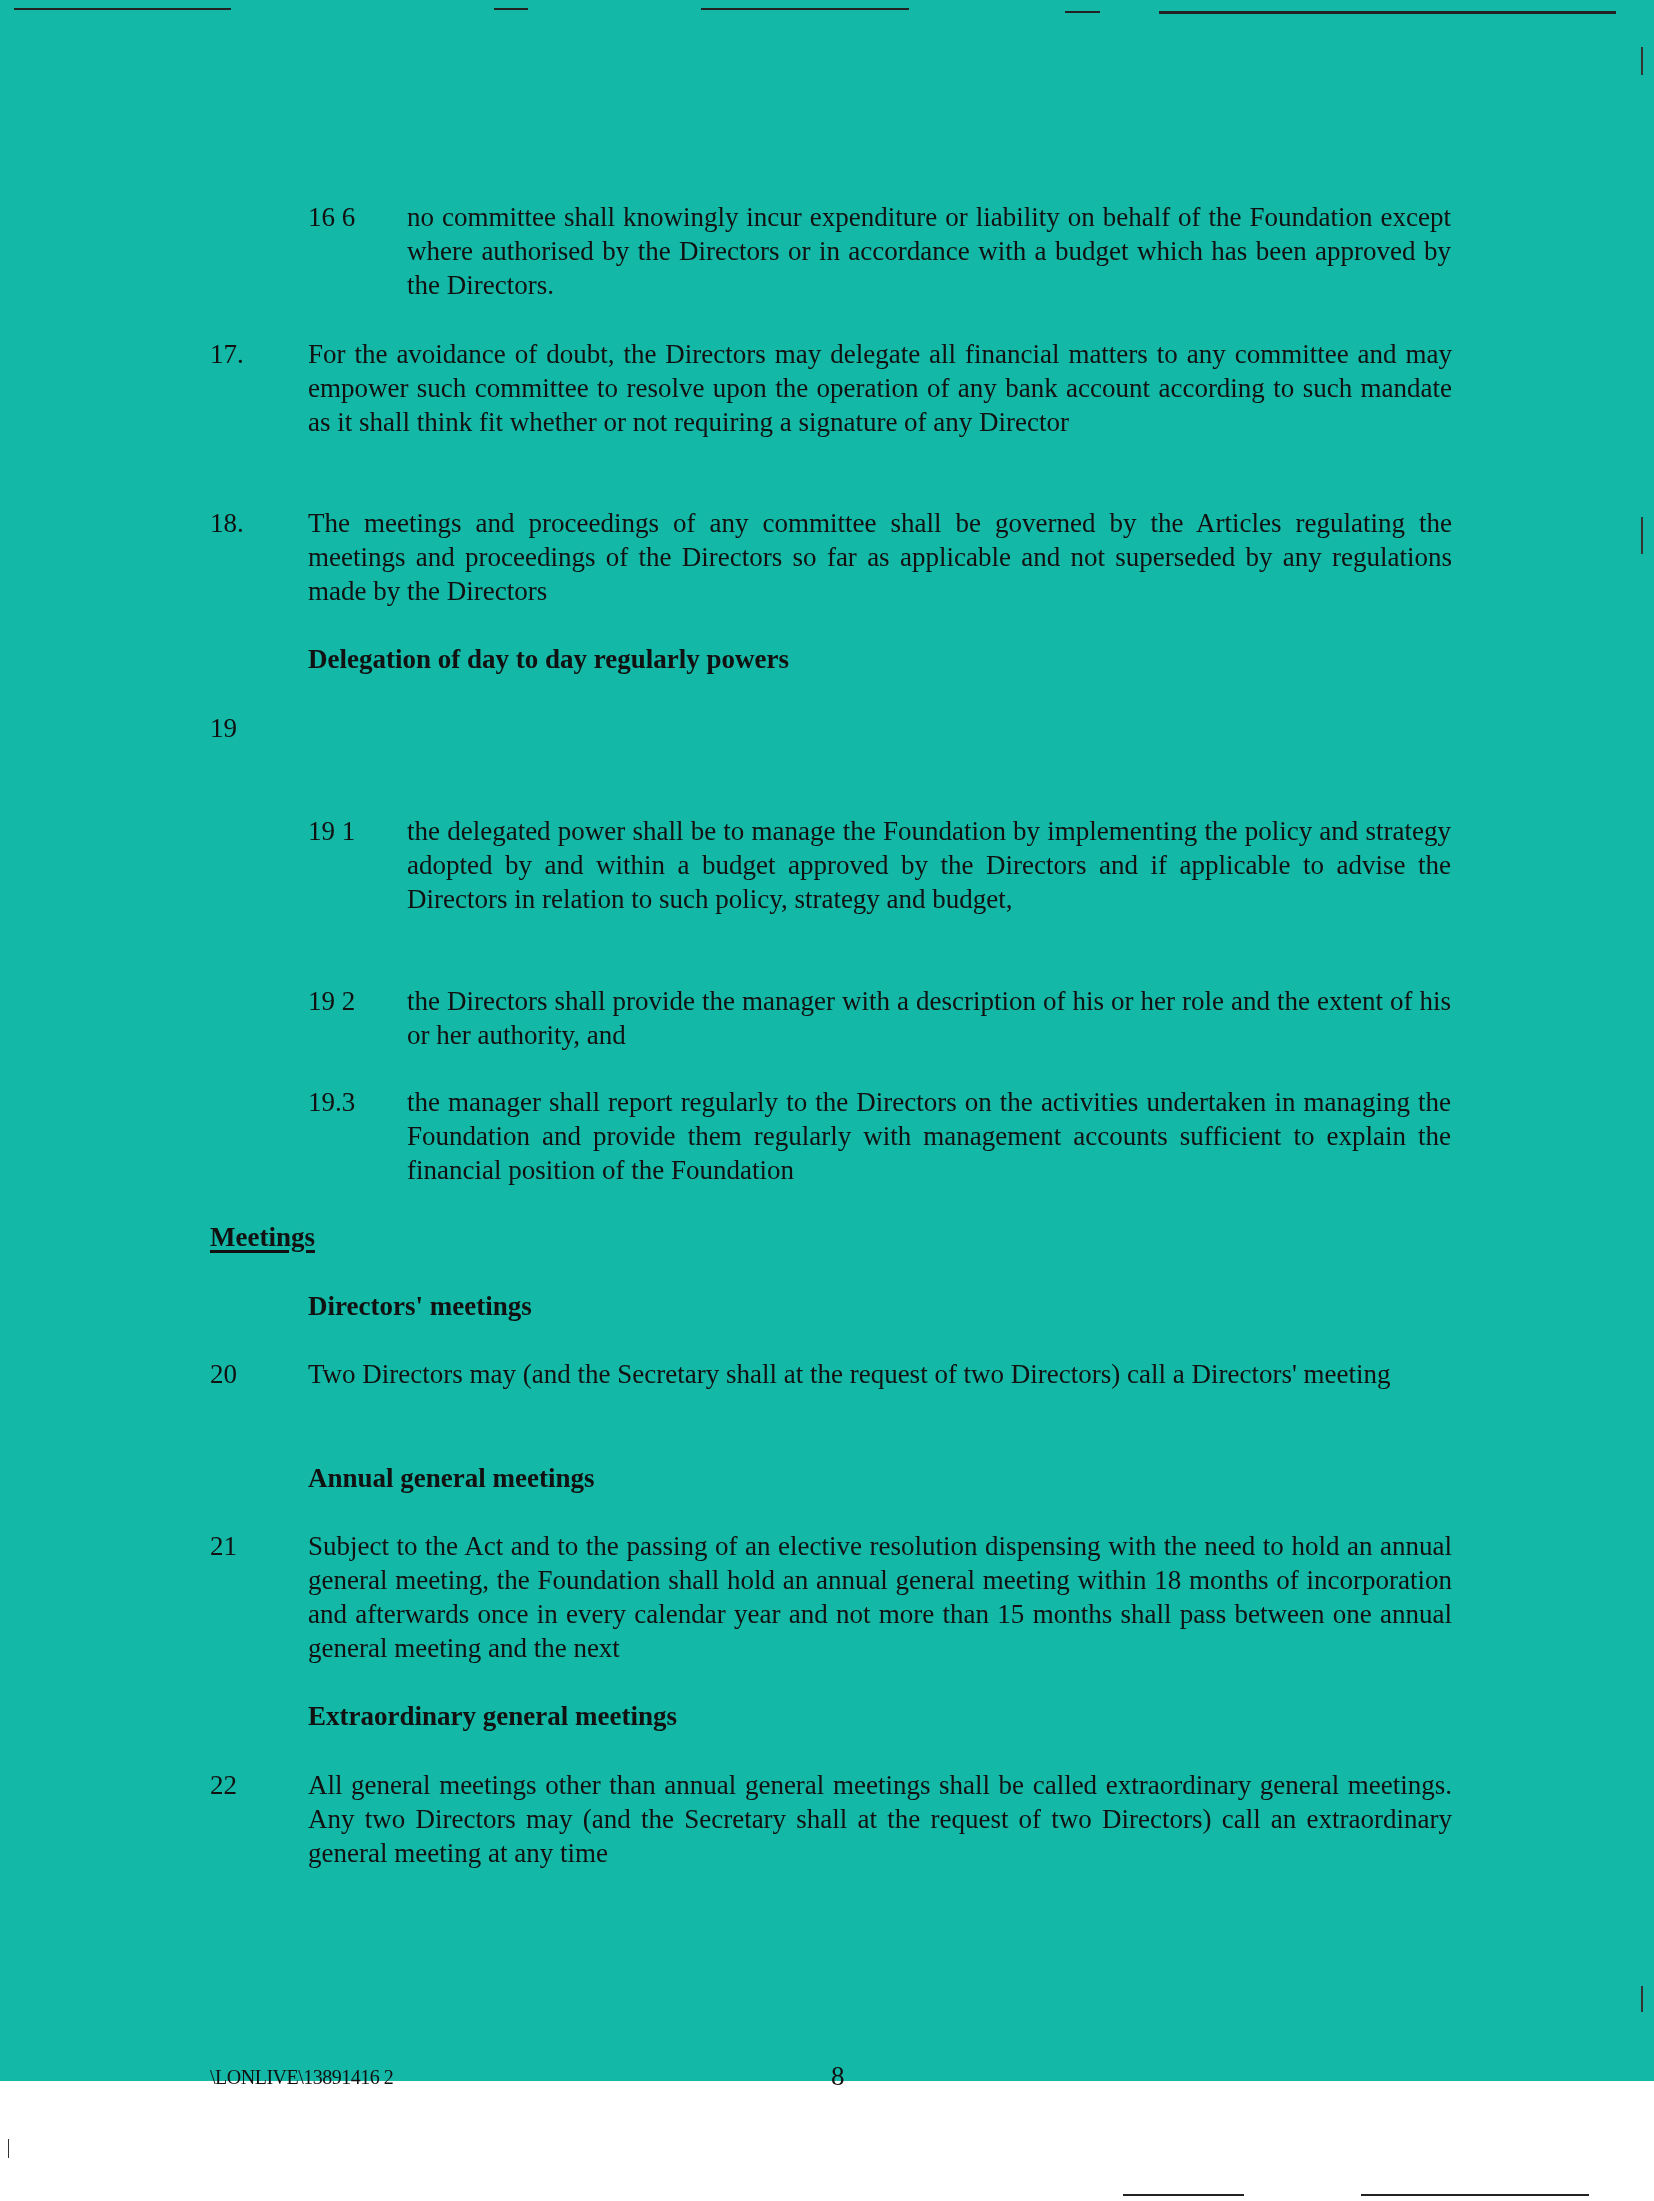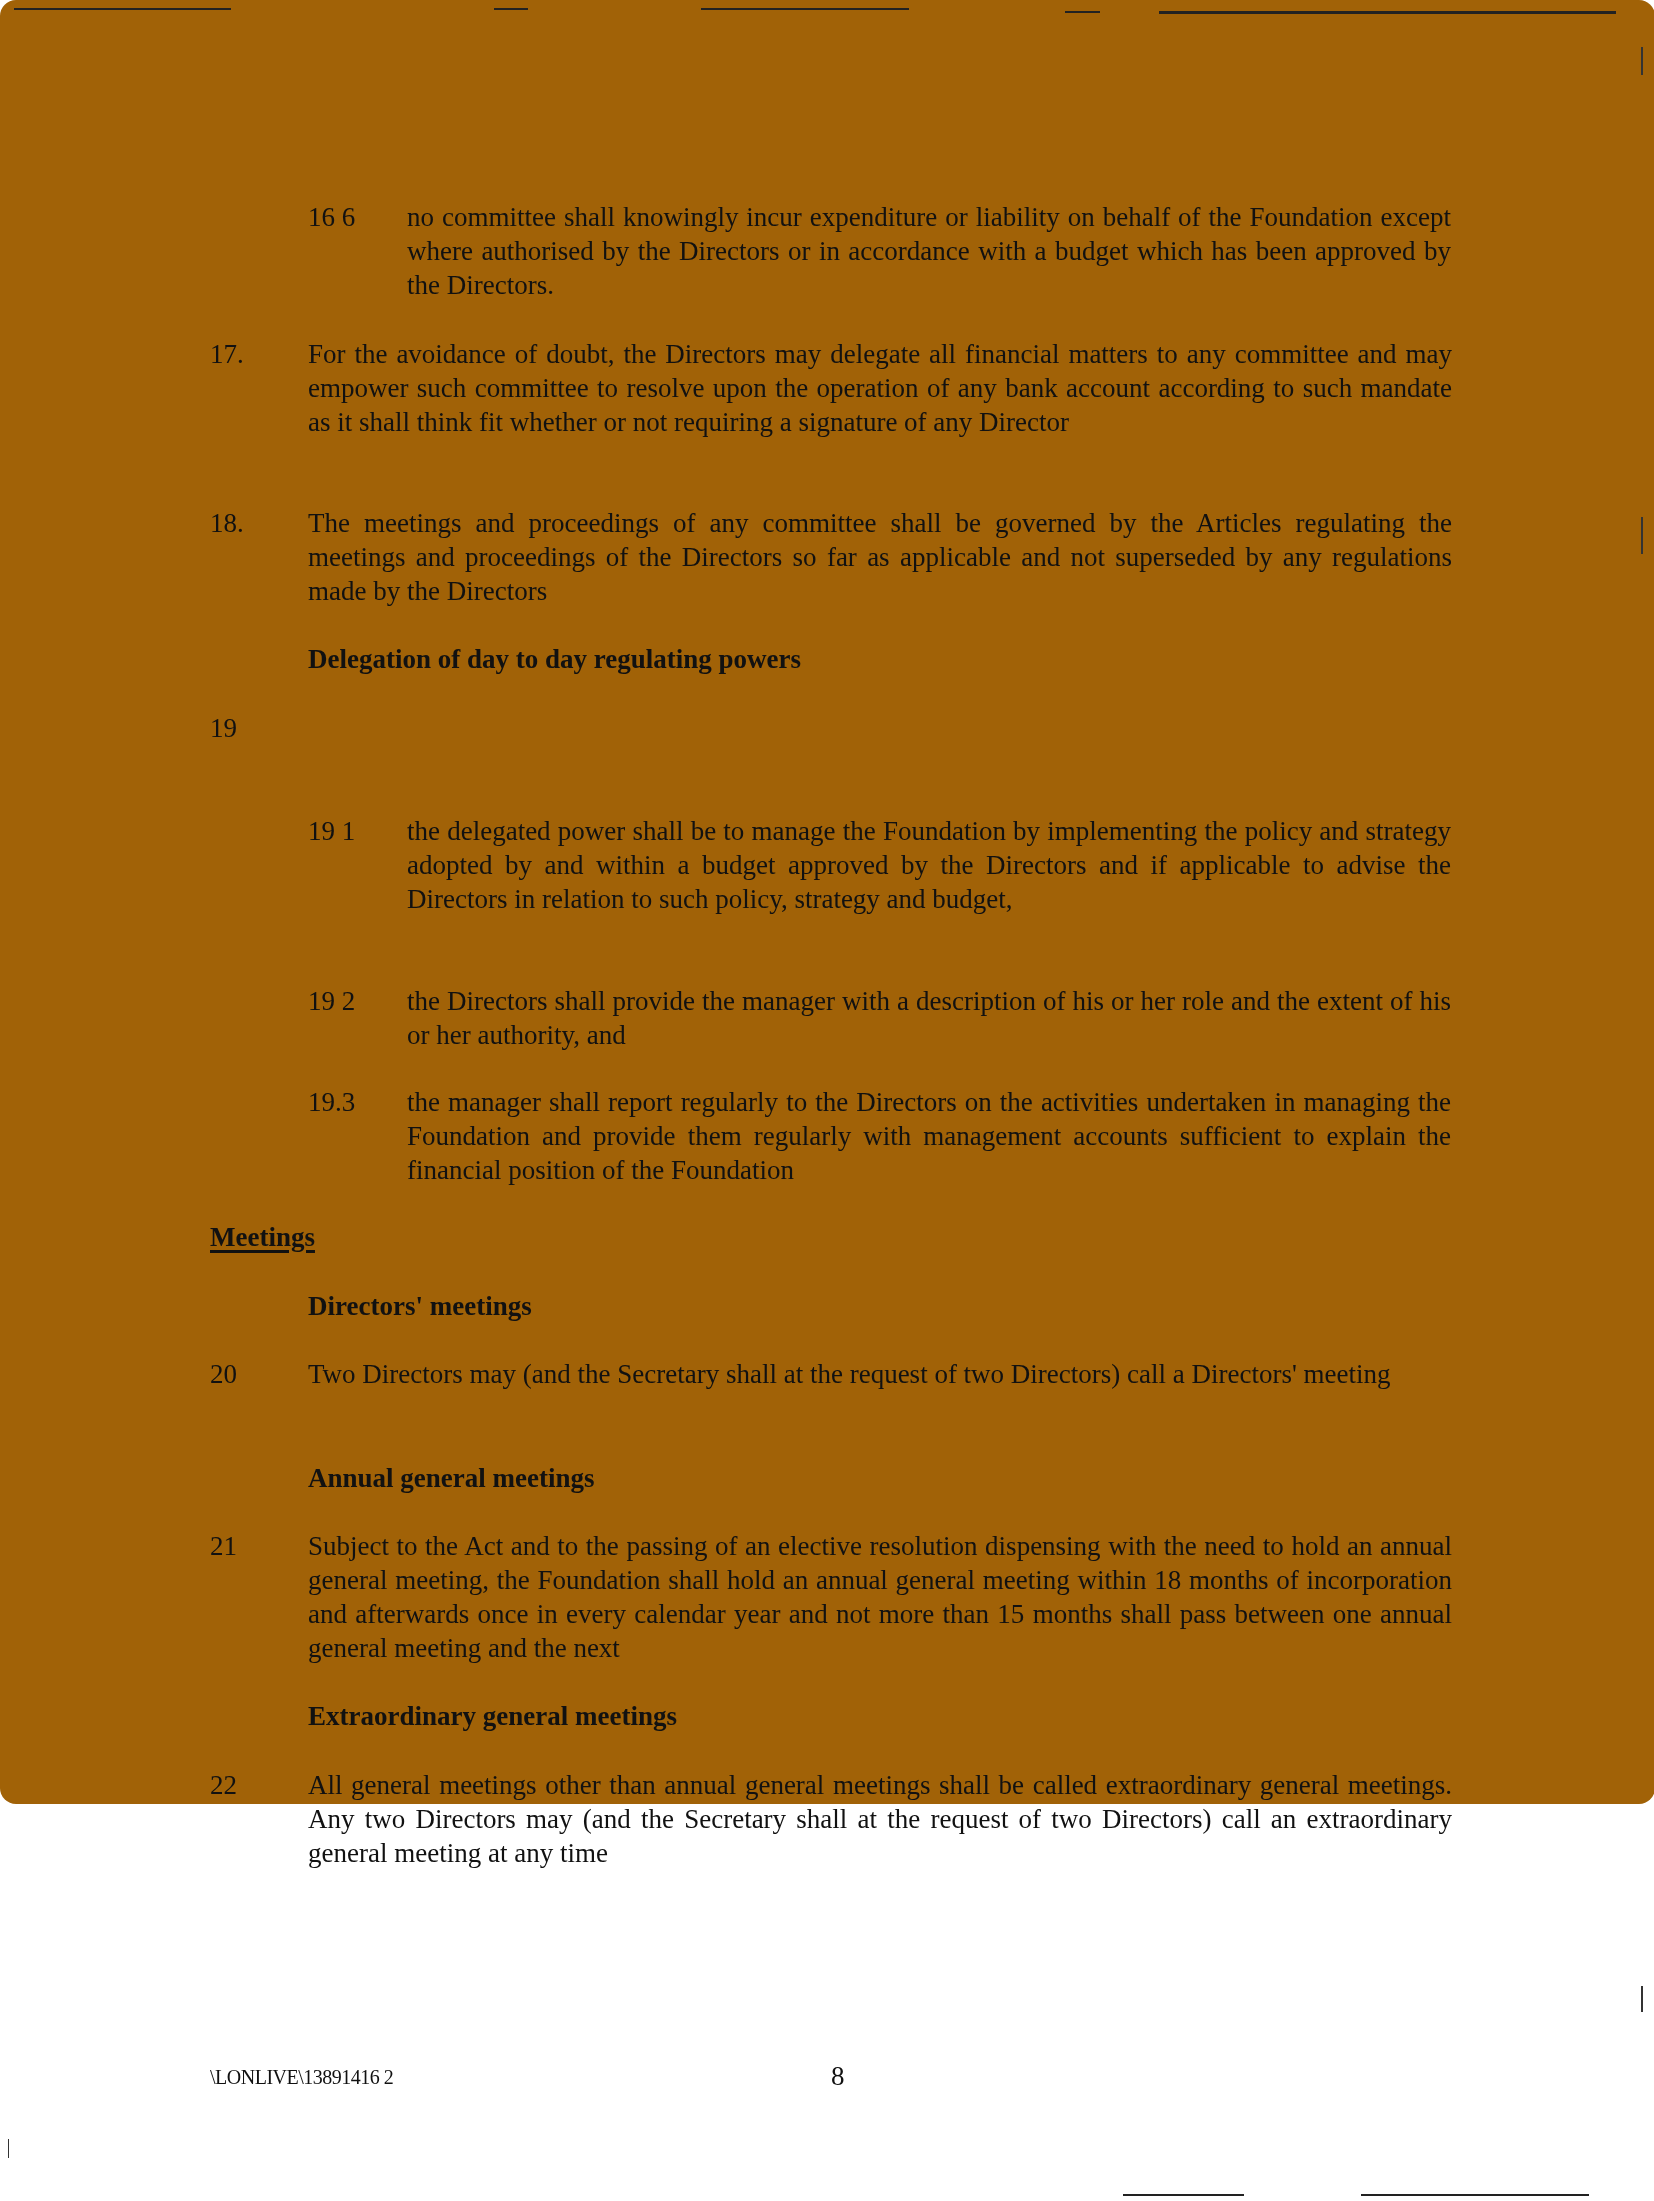--- a/index.html
+++ b/index.html
@@ -12,23 +12,22 @@
       height: 2202px;
       position: relative;
       overflow: hidden;
       font-family: "Liberation Serif", "DejaVu Serif", serif;
       color: #111111;
     }
     .page {
       position: absolute;
       left: 0; top: 0;
       width: 1655px;
-      height: 1804px;
-      background: #a16207;
-      border-radius: 16px;
+      height: 2081px;
+      background: #14b8a6;
     }
     
     .scan-line {
       position: absolute;
       height: 1.9px;
       background: #222;
     }
     .scan-vline {
       position: absolute;
       width: 1.9px;
@@ -95,21 +94,21 @@
 
   <div class="num" style="left:308px; top:200px;">16 6</div>
   <div class="text last-left" style="left:407px; top:200px; width:1044px;">no committee shall knowingly incur expenditure or liability on behalf of the Foundation except where authorised by the Directors or in accordance with a budget which has been approved by the Directors.</div>
 
   <div class="num" style="left:210px; top:337px;">17.</div>
   <div class="text last-left" style="left:308px; top:337px; width:1144px;">For the avoidance of doubt, the Directors may delegate all financial matters to any committee and may empower such committee to resolve upon the operation of any bank account according to such mandate as it shall think fit whether or not requiring a signature of any Director</div>
 
   <div class="num" style="left:210px; top:506px;text-align:center;">18.</div>
   <div class="text last-left" style="left:308px; top:506px; width:1144px;">The meetings and proceedings of any committee shall be governed by the Articles regulating the meetings and proceedings of the Directors so far as applicable and not superseded by any regulations made by the Directors</div>
 
-  <div class="heading" style="left:308px; top:642px;">Delegation of day to day regulating powers</div>
+  <div class="heading" style="left:308px; top:642px;">Delegation of day to day regularly powers</div>
 
   <div class="num" style="left:210px; top:711px;">19</div>
 
   <div class="num" style="left:308px; top:814px;">19 1</div>
   <div class="text last-left" style="left:407px; top:814px; width:1044px;">the delegated power shall be to manage the Foundation by implementing the policy and strategy adopted by and within a budget approved by the Directors and if applicable to advise the Directors in relation to such policy, strategy and budget,</div>
 
   <div class="num" style="left:308px; top:984px;text-align:right;">19 2</div>
   <div class="text last-left" style="left:407px; top:984px; width:1044px;">the Directors shall provide the manager with a description of his or her role and the extent of his or her authority, and</div>
 
   <div class="num" style="left:308px; top:1085px;">19.3</div>

